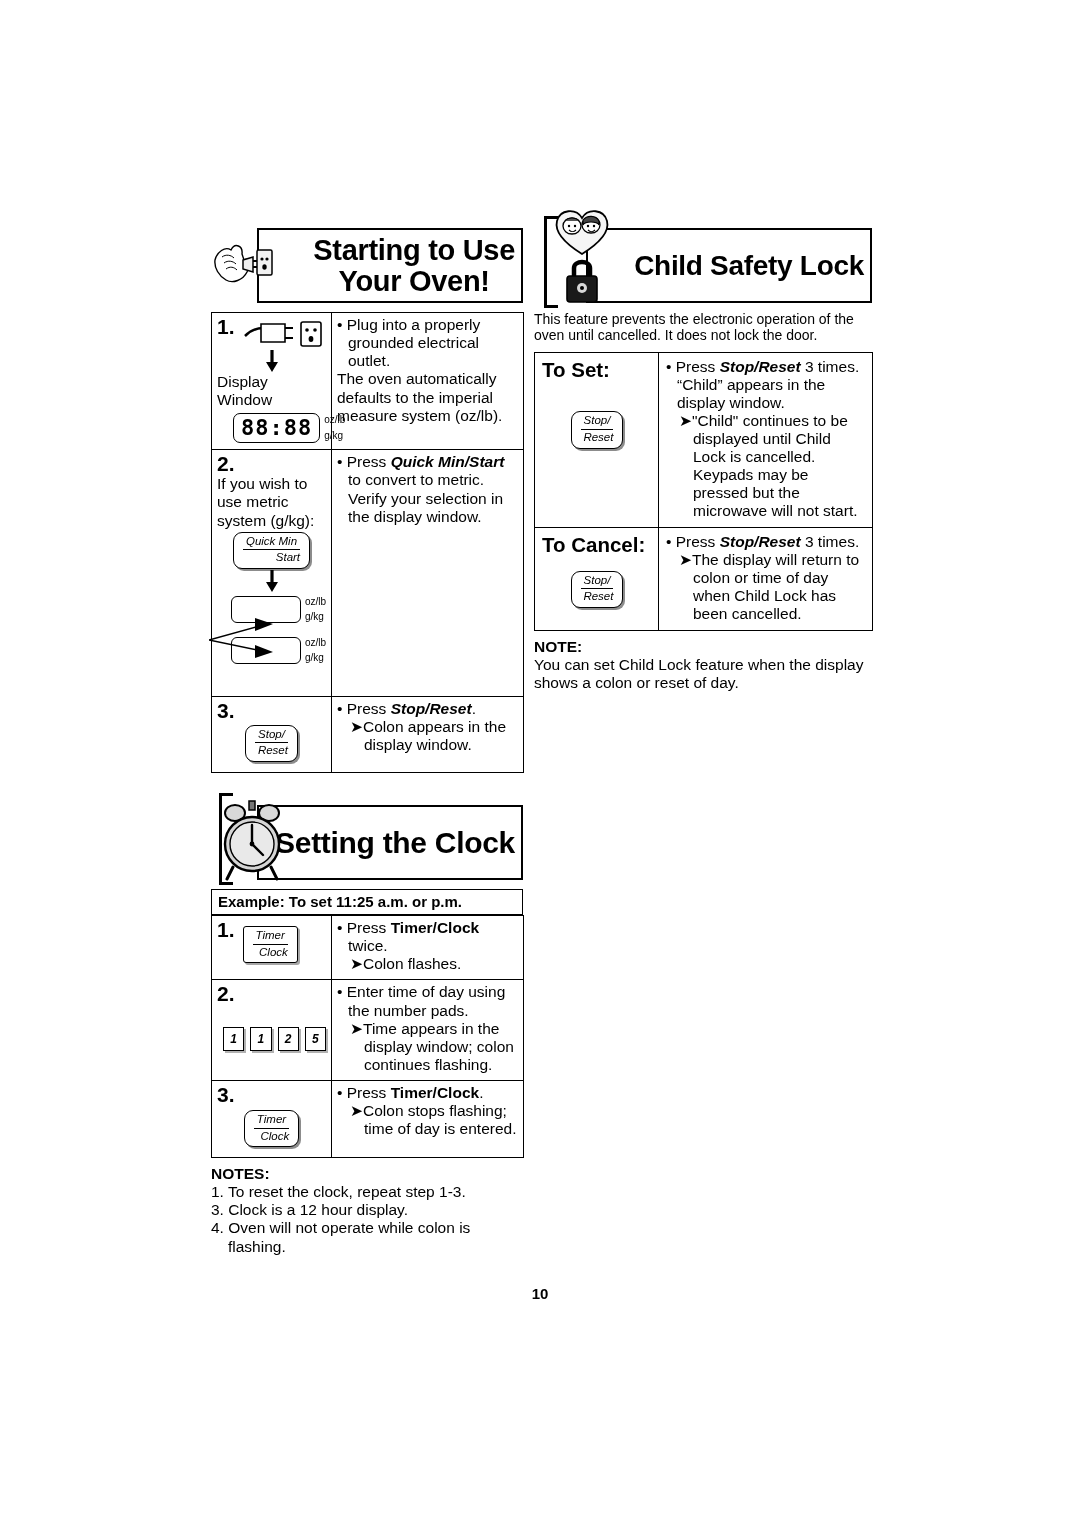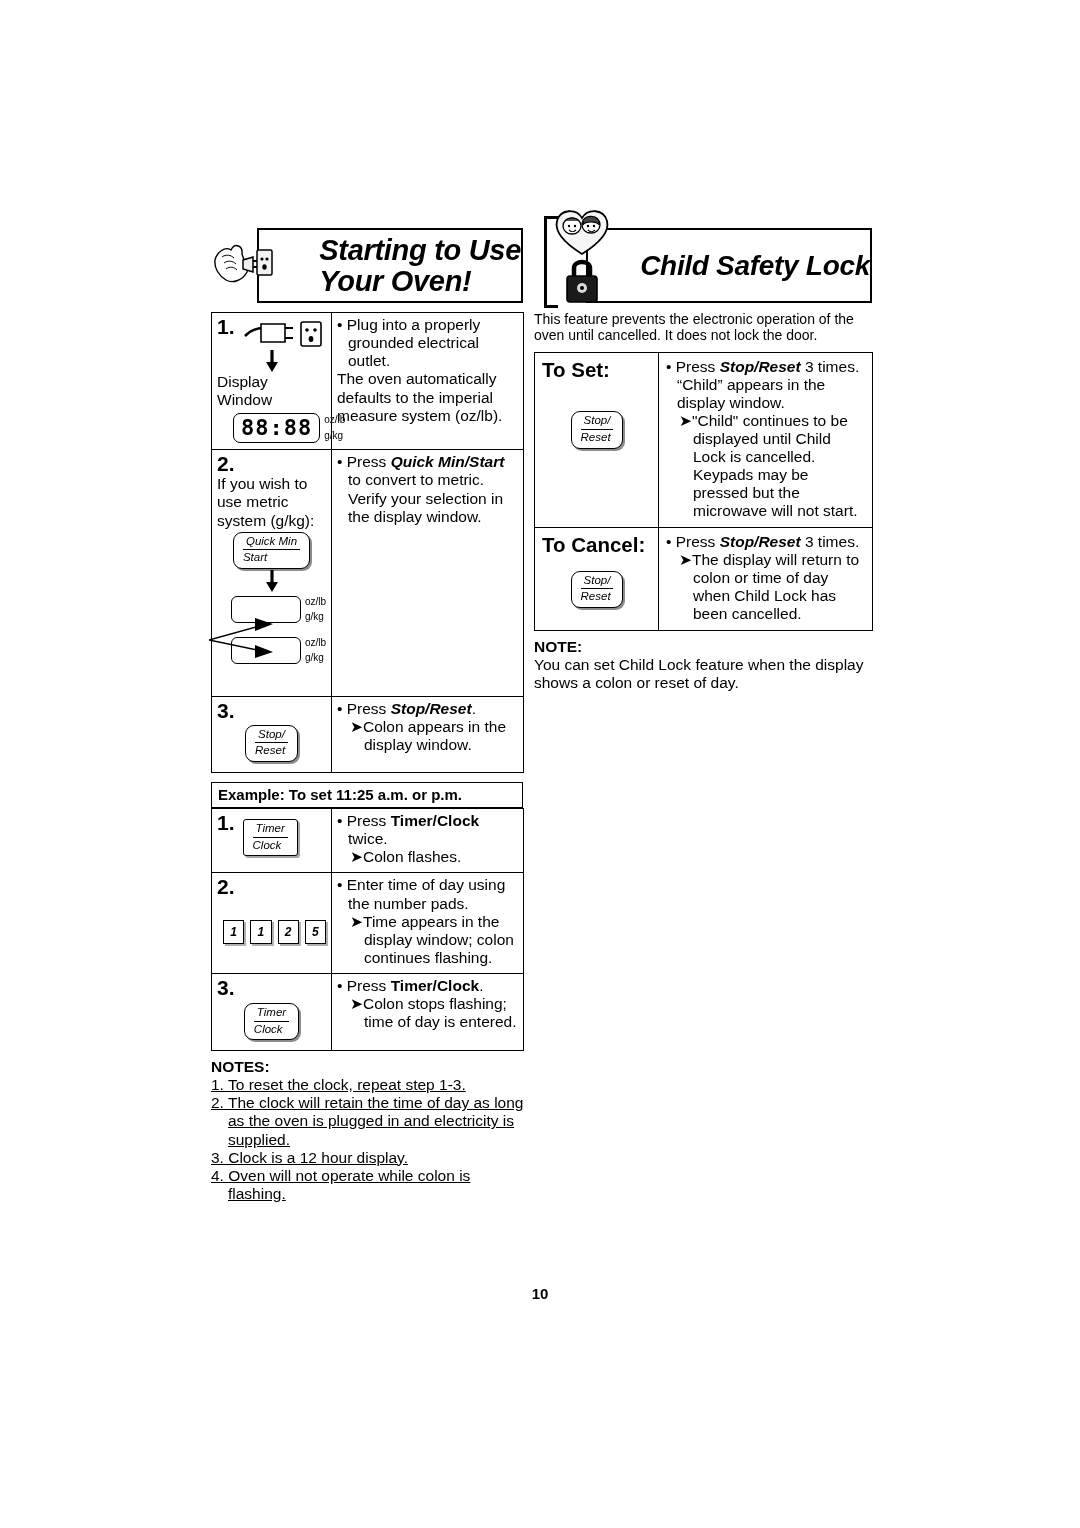--- a/index.html
+++ b/index.html
@@ -20,21 +20,21 @@
   
   .banner {
     position:relative;
     border:2px solid #000;
     height:75px;
     margin-left:46px;
     display:flex; align-items:center; justify-content:flex-end;
   }
   .banner-title {
     font-size:30px; font-weight:bold; letter-spacing:-0.3px;
-    text-align:left; line-height:1.04; padding-right:0;font-style:italic;
+    text-align:center; line-height:1.04; padding-right:6px;
   }
   .banner-title.two-line { font-size:29px; }
   .banner-art {
     position:absolute; left:-46px; top:0; width:60px; height:75px;
   }
 
   
   .bracket {
     position:absolute; left:-40px; top:-14px;
     width:14px; height:92px;
@@ -63,21 +63,21 @@
   .arrow-line  { text-indent:-14px; padding-left:27px; }
   .b { font-weight:bold; }
   .bi { font-weight:bold; font-style:italic; }
 
   
   .keybtn {
     display:inline-block;
     border:1.6px solid #000;
     border-radius:9px;
     padding:2px 9px 3px 9px;
-    text-align:left;
+    text-align:right;
     font-style:italic;
     font-size:11.5px;
     line-height:1.18;
     background:#fff;
     box-shadow:2px 2px 0 rgba(0,0,0,0.45);
   }
   .keybtn .top { border-bottom:1.3px solid #000; padding:0 3px 1px 3px; }
   .keybtn .bot { padding-top:1px; }
   .keybtn.square { border-radius:3px; box-shadow:2px 2px 0 rgba(0,0,0,0.35); }
 
@@ -124,21 +124,21 @@
 
   
   .examplebar {
     border:1.6px solid #000; width:312px; margin-top:9px;
     font-size:15px; font-weight:bold; padding:3px 6px 4px 6px;
   }
 
   
   .notes { width:320px; margin-top:7px; }
   .notes .hd { font-weight:bold; font-size:15.5px; }
-  .notes .item { font-size:15.5px; line-height:1.17; text-indent:-17px; padding-left:17px;text-decoration:underline; }
+  .notes .item { font-size:15.5px; line-height:1.17; text-indent:-17px; padding-left:17px; }
 
   
   .pagenum {
     position:absolute; left:0; top:1285px; width:1080px;
     text-align:center; font-size:15px; font-weight:bold;
   }
   .svgart { display:block; }
 </style>
 </head>
 <body>
@@ -269,20 +269,36 @@
             •&nbsp;<span>Press </span><span class="bi">Stop/Reset</span><span>.</span>
           </div>
           <div class="arrow-line">
             ➤<span>Colon appears in the display window.</span>
           </div>
         </td>
       </tr>
     </tbody>
       </table>
 
+    <div class="banner" style="margin-top:32px;">
+      <div class="bracket"></div>
+      <div class="banner-art" style="left:-38px;top:-10px;">
+        <svg class="svgart" width="66" height="92" viewBox="0 0 66 92">
+          <ellipse cx="14" cy="16" rx="10" ry="8" fill="#d9d9d9" stroke="#000" stroke-width="2"></ellipse>
+          <ellipse cx="48" cy="16" rx="10" ry="8" fill="#d9d9d9" stroke="#000" stroke-width="2"></ellipse>
+          <rect x="28" y="4" width="6" height="9" fill="#777" stroke="#000" stroke-width="1.5"></rect>
+          <circle cx="31" cy="47" r="27" fill="#d5d5d5" stroke="#000" stroke-width="2.4"></circle>
+          <circle cx="31" cy="47" r="22" fill="#e9e9e9" stroke="#000" stroke-width="1.4"></circle>
+          <path d="M31 47 L31 28 M31 47 L42 58" stroke="#000" stroke-width="2.4" stroke-linecap="round"></path>
+          <circle cx="31" cy="47" r="2.4" fill="#000"></circle>
+          <path d="M12 70 L6 82 M50 70 L56 82" stroke="#000" stroke-width="3" stroke-linecap="round"></path>
+        </svg>
+      </div>
+      <div class="banner-title">Setting the Clock</div>
+    </div>
 
     <div class="examplebar">Example: To set 11:25 a.m. or p.m.</div>
 
     <table class="steps" style="margin-top:0; border-top:0;">
       <tbody>
           <tr>
         <td class="numcell">
           <div style="display:flex;align-items:flex-start;gap:8px;">
             <div class="stepnum">1.</div>
             <span class="keybtn square" style="margin-top:7px;">
@@ -337,21 +353,20 @@
             ➤<span>Colon stops flashing; time of day is entered.</span>
           </div>
         </td>
       </tr>
     </tbody>
       </table>
 
     <div class="notes">
       <div class="hd">NOTES:</div>
       <div class="item">1. To reset the clock, repeat step 1-3.</div>
-      <div class="item">2. The clock will retain the time of day as long as the oven is plugged in and electricity is supplied.</div>
       <div class="item">3. Clock is a 12 hour display.</div>
       <div class="item">4. Oven will not operate while colon is flashing.</div>
     </div>
   </div>
 
   <div class="col-right">
 
     <div class="banner" style="margin-left:52px;">
       <div class="bracket" style="left:-44px;"></div>
       <div class="banner-art" style="left:-42px;top:-24px;">

